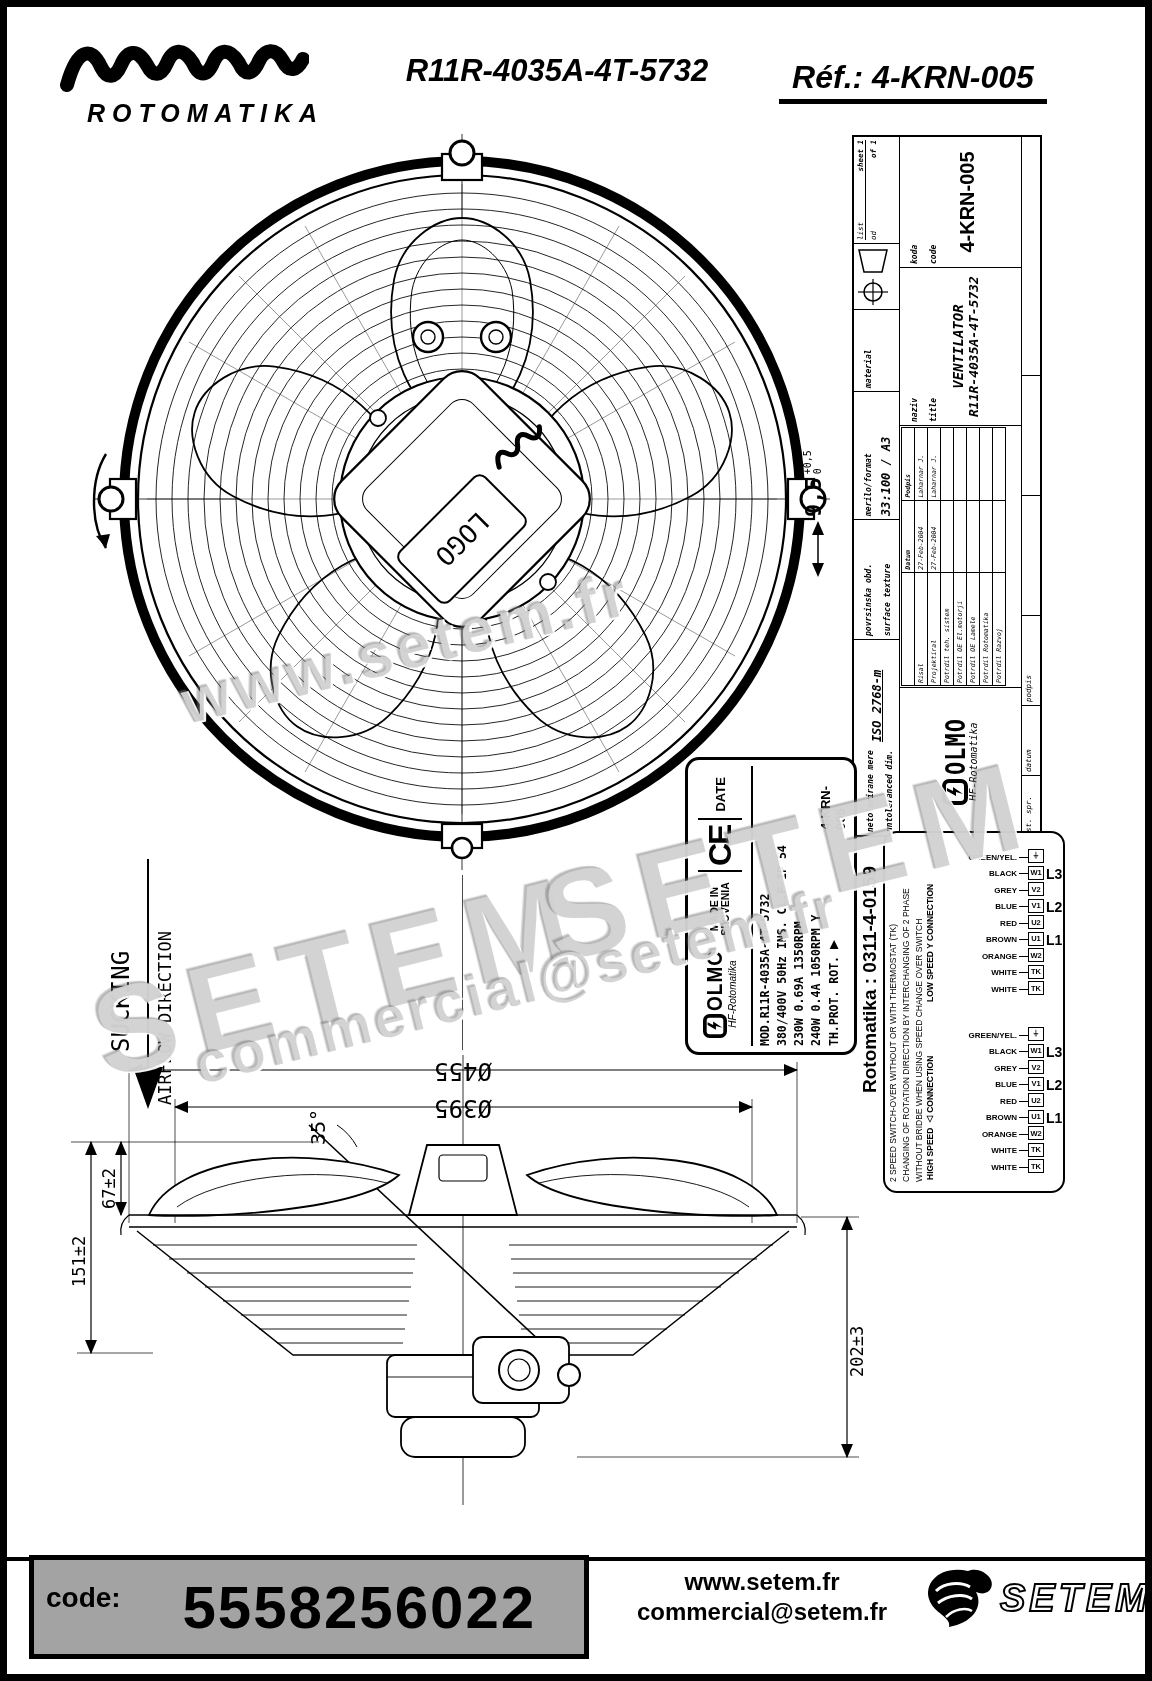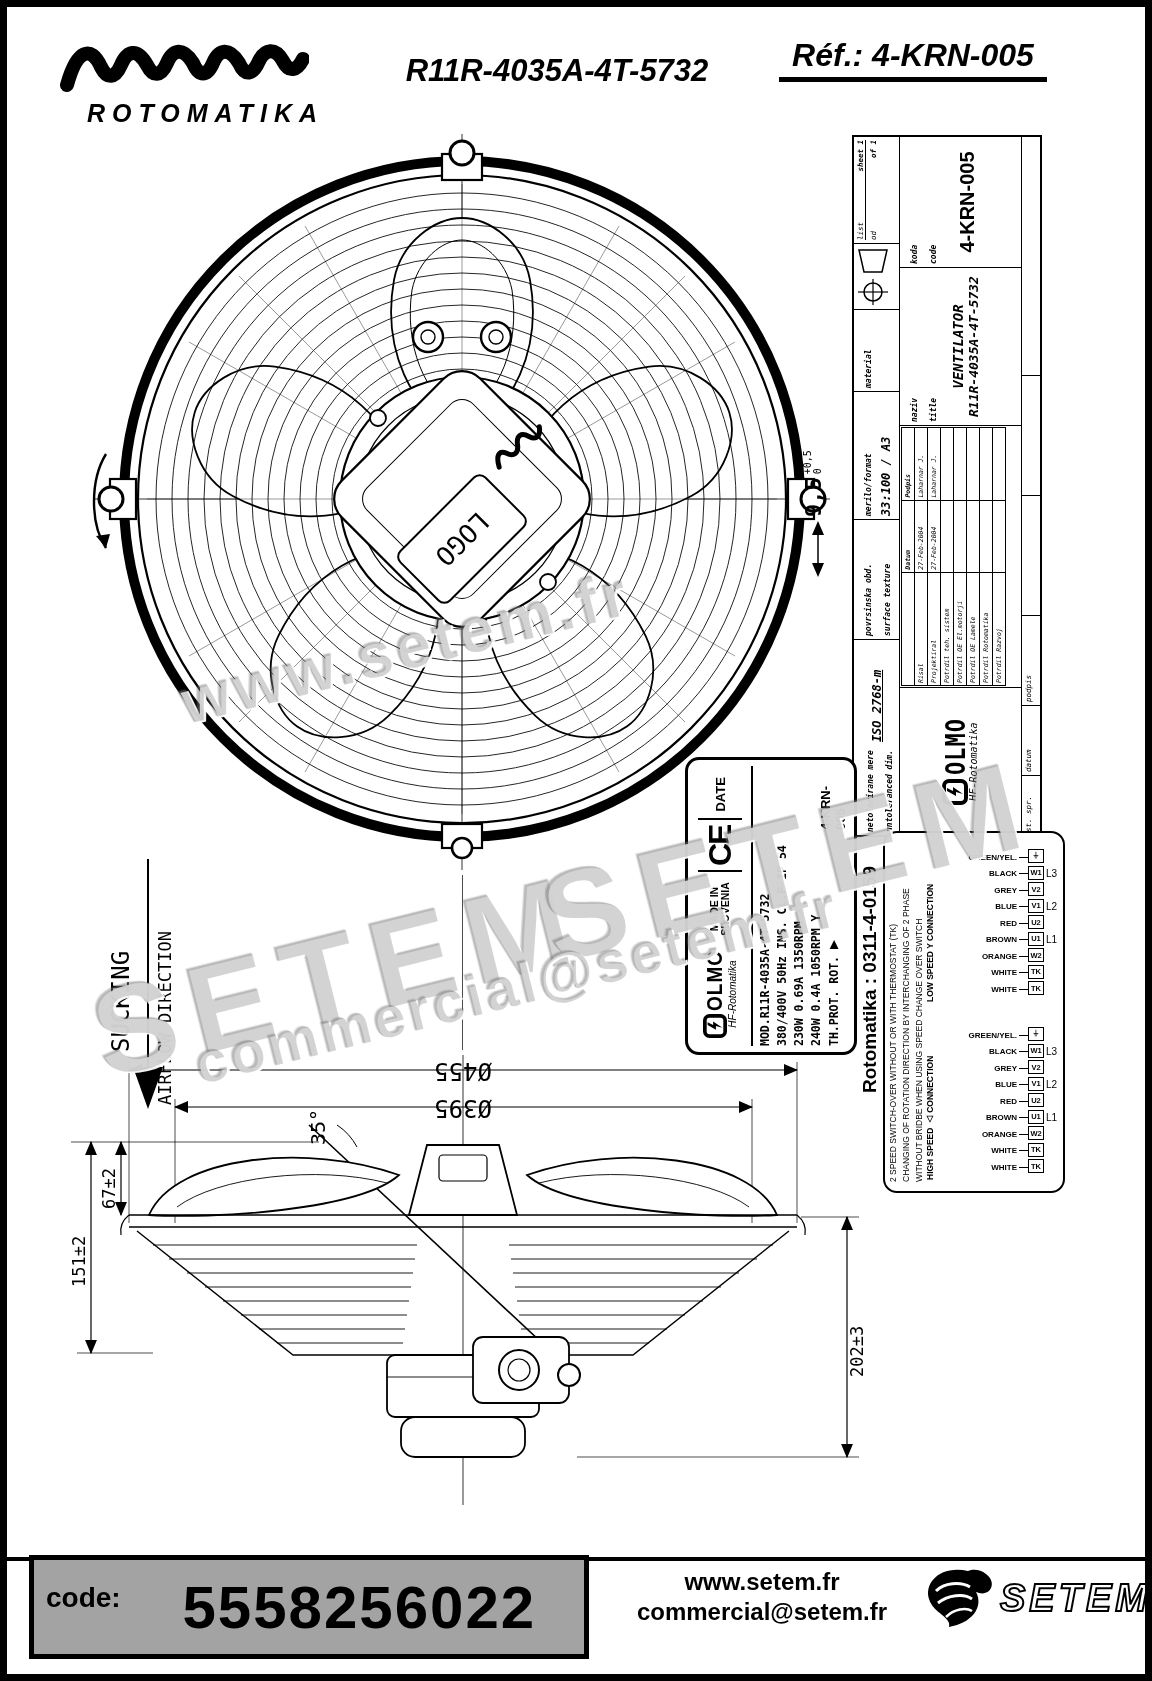--- a/index.html
+++ b/index.html
@@ -46,21 +46,21 @@
   .wnotes .vtext{font-size:8.5px;height:345px;line-height:12px;}
   .wgroups{flex:1;display:flex;flex-direction:column;justify-content:space-between;}
   .wgroup{display:flex;height:172px;}
   .wglabel{width:15px;font-size:8.5px;font-weight:bold;}
   .wrows{flex:1;display:flex;flex-direction:column;justify-content:center;}
   .wrow{display:flex;align-items:center;height:16.5px;}
   .wcolor{flex:1;text-align:right;font-size:8px;font-weight:bold;white-space:nowrap;}
   .wline{width:9px;border-top:1.5px solid #000;margin:0 0 0 2px;}
   .wterm{width:16px;height:14px;border:1.5px solid #000;margin-top:-1.5px;font-size:7.5px;
          font-weight:bold;display:flex;align-items:center;justify-content:center;box-sizing:border-box;}
-  .wl{width:15px;font-size:10px;font-weight:normal;padding-left:2px;}
+  .wl{width:15px;font-size:14px;font-weight:bold;padding-left:2px;}
   
   .wm{position:absolute;font-weight:bold;color:rgba(128,128,128,0.34);
       text-shadow:2px 2px 0 rgba(255,255,255,0.95),-1px -1px 1px rgba(90,90,90,0.25);
       transform:rotate(-14deg);transform-origin:0 0;white-space:nowrap;pointer-events:none;}
   
   .codebox{border:5px solid #000;background:#a3a3a3;display:flex;align-items:center;box-sizing:border-box;}
   .codelabel{font-size:28px;font-weight:bold;margin:0 14px 18px 12px;}
   .codeval{font-size:60px;font-weight:800;letter-spacing:2px;flex:1;text-align:center;}
   .fline{font-size:24px;font-weight:bold;text-align:center;line-height:30px;}
   .addr{font-size:18.5px;text-align:center;white-space:nowrap;}
@@ -73,21 +73,21 @@
 
   <div class="abs" style="left:52px;top:26px;width:270px;">
     <svg width="250" height="62" viewBox="0 0 250 62">
       <path d="M8,52 C18,16 32,12 42,34 C48,46 56,46 62,32 C68,18 78,14 88,32 C94,44 102,44 108,30
                C114,16 124,14 134,30 C140,44 148,44 154,30 C160,16 170,14 180,30 C186,44 194,42 200,28
                C206,16 216,14 224,28 C230,40 238,38 244,26" fill="none" stroke="#000" stroke-width="14" stroke-linecap="round"></path>
     </svg>
     <div class="brandword">ROTOMATIKA</div>
   </div>
   <div class="abs bi model-title" style="left:340px;top:46px;width:420px;text-align:center;">R11R-4035A-4T-5732</div>
-  <div class="abs bi ref-title" style="left:772px;top:30px;width:268px;">Réf.: 4-KRN-005</div>
+  <div class="abs bi ref-title" style="left:772px;top:52px;width:268px;">Réf.: 4-KRN-005</div>
 
   <svg class="abs" style="left:85px;top:125px;" width="740" height="740" viewBox="0 0 740 740">
     <g stroke="#000" fill="none">
 
       <line x1="370" y1="2" x2="370" y2="738" stroke-width="0.8"></line>
       <line x1="2" y1="367" x2="738" y2="367" stroke-width="0.8"></line>
 
       <g stroke-width="1.8" fill="#fff">
         <g transform="rotate(0,370,367)">
           <path d="M370,300 C318,282 290,215 302,148 C309,110 343,86 370,86 C397,86 431,110 438,148 C450,215 422,282 370,300 Z"></path>

